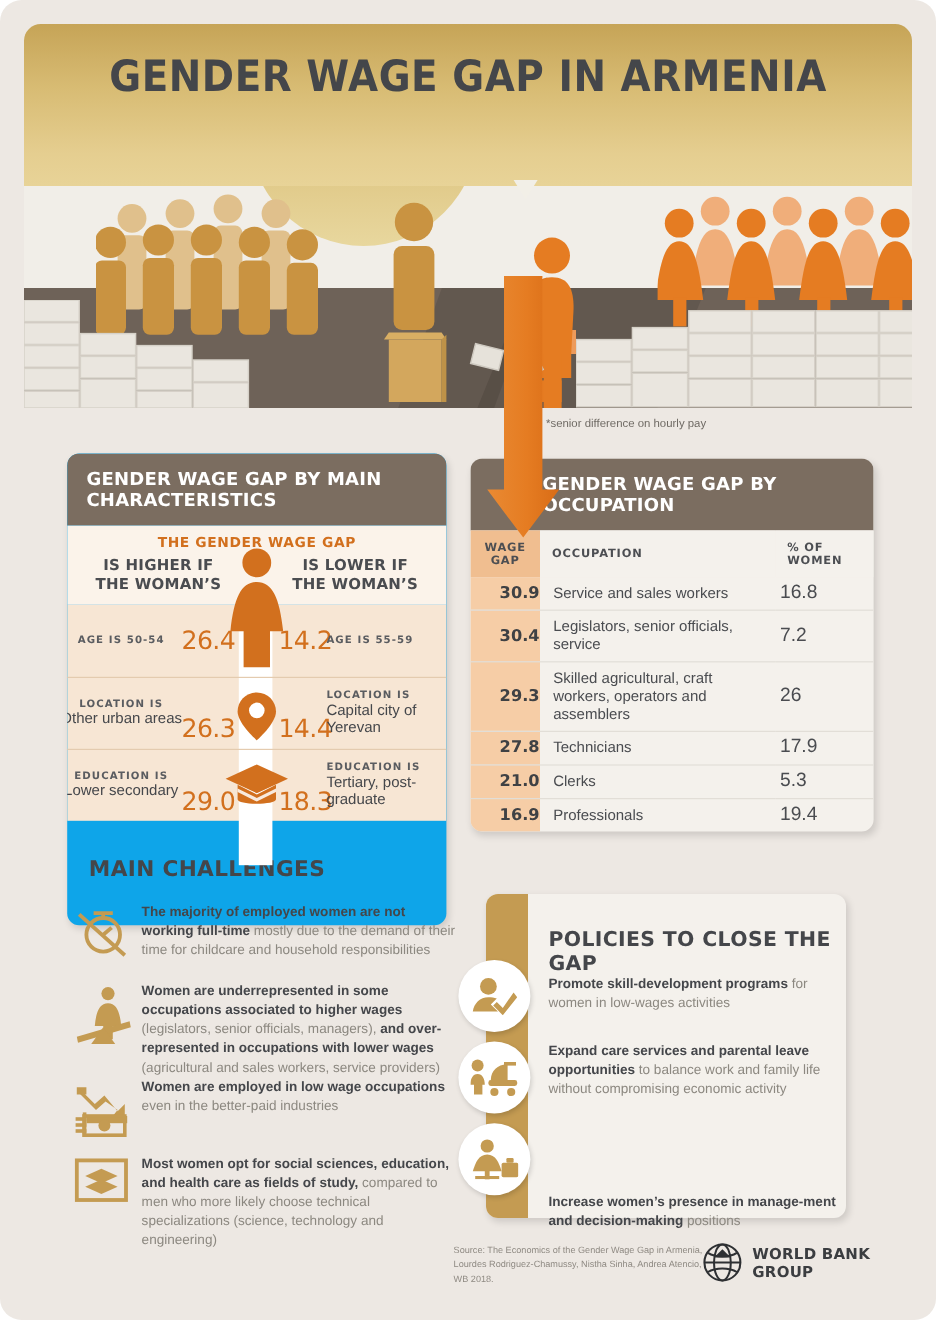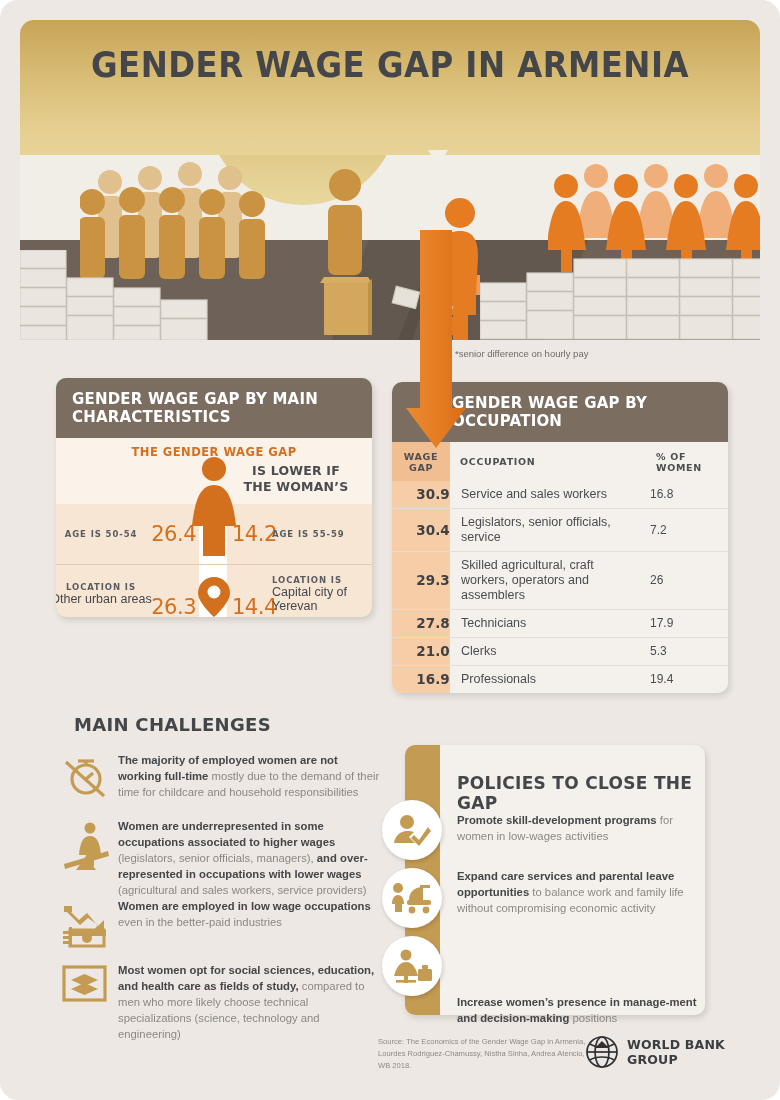--- a/index.html
+++ b/index.html
@@ -83,21 +83,21 @@
     background: #7B6D60;
     color: #fff;
     font-family: "DejaVu Sans", sans-serif;
     font-weight: bold;
     font-size: 15px;
     letter-spacing: 0.2px;
     padding: 12px 16px 11px 16px;
     line-height: 1.22;
   }
   
-  #panel-left { left: 56px; top: 378px; width: 316px; height: 239px; background: #86efac; }
+  #panel-left { left: 56px; top: 378px; width: 316px; height: 393px; background: #0ea5e9; }
   #left-top {
     position: relative;
     background: #FBF3EA;
     height: 66px;
   }
   #left-gwg {
     position: absolute; top: 7px; left: 0; width: 100%;
     text-align: center;
     font-family: "DejaVu Sans", sans-serif;
     font-size: 11.5px; font-weight: bold;
@@ -172,21 +172,21 @@
     font-weight: bold; font-size: 13.5px; color: #3F4144;
     text-align: center; width: 58px; padding-left: 24px;
   }
   #occ-table td.occ {
     font-family: "Liberation Sans", sans-serif;
     font-size: 12.5px; color: #4A4C50; padding: 6px 6px 6px 11px;
     line-height: 1.2;
   }
   #occ-table td.pct {
     font-family: "Liberation Sans", sans-serif;
-    font-size: 12px; color: #4A4C50; width: 82px; padding-left: 4px;
+    font-size: 16px; color: #4A4C50; width: 82px; padding-left: 4px;
   }
   #occ-table tbody tr { border-bottom: 1px solid #E2DED7; }
   #occ-table tbody tr:last-child { border-bottom: none; }
   
   #mc-title {
     position: absolute; left: 74px; top: 714px;
     font-family: "DejaVu Sans", sans-serif;
     font-weight: bold; font-size: 18px; color: #44464A;
     letter-spacing: 0.3px;
   }
@@ -404,20 +404,21 @@
     </defs>
     <polygon points="16,0 48,0 48,178 62,178 32,218 2,178 16,178" fill="url(#arrGrad)"></polygon>
   </svg>
 
   <div id="footnote">*senior difference on hourly pay</div>
 
   <div class="panel" id="panel-left">
     <div class="panel-head">GENDER WAGE GAP BY MAIN CHARACTERISTICS</div>
     <div id="left-top">
       <div id="left-gwg">THE GENDER WAGE GAP</div>
+      <div class="side-cap" id="cap-higher">IS HIGHER IF THE WOMAN’S</div>
       <div class="side-cap" id="cap-lower">IS LOWER IF THE WOMAN’S</div>
     </div>
 
     <div id="left-rows">
       <div id="white-band"></div>
 
       <svg class="mid-icon" style="top:-48px;" width="58" height="110">
         <g fill="#D2701E">
           <circle cx="29" cy="13" r="12"></circle>
           <path d="M29 29 C16 29 10 42 7 70 L18 70 L18 100 L40 100 L40 70 L51 70 C48 42 42 29 29 29 Z"></path>

